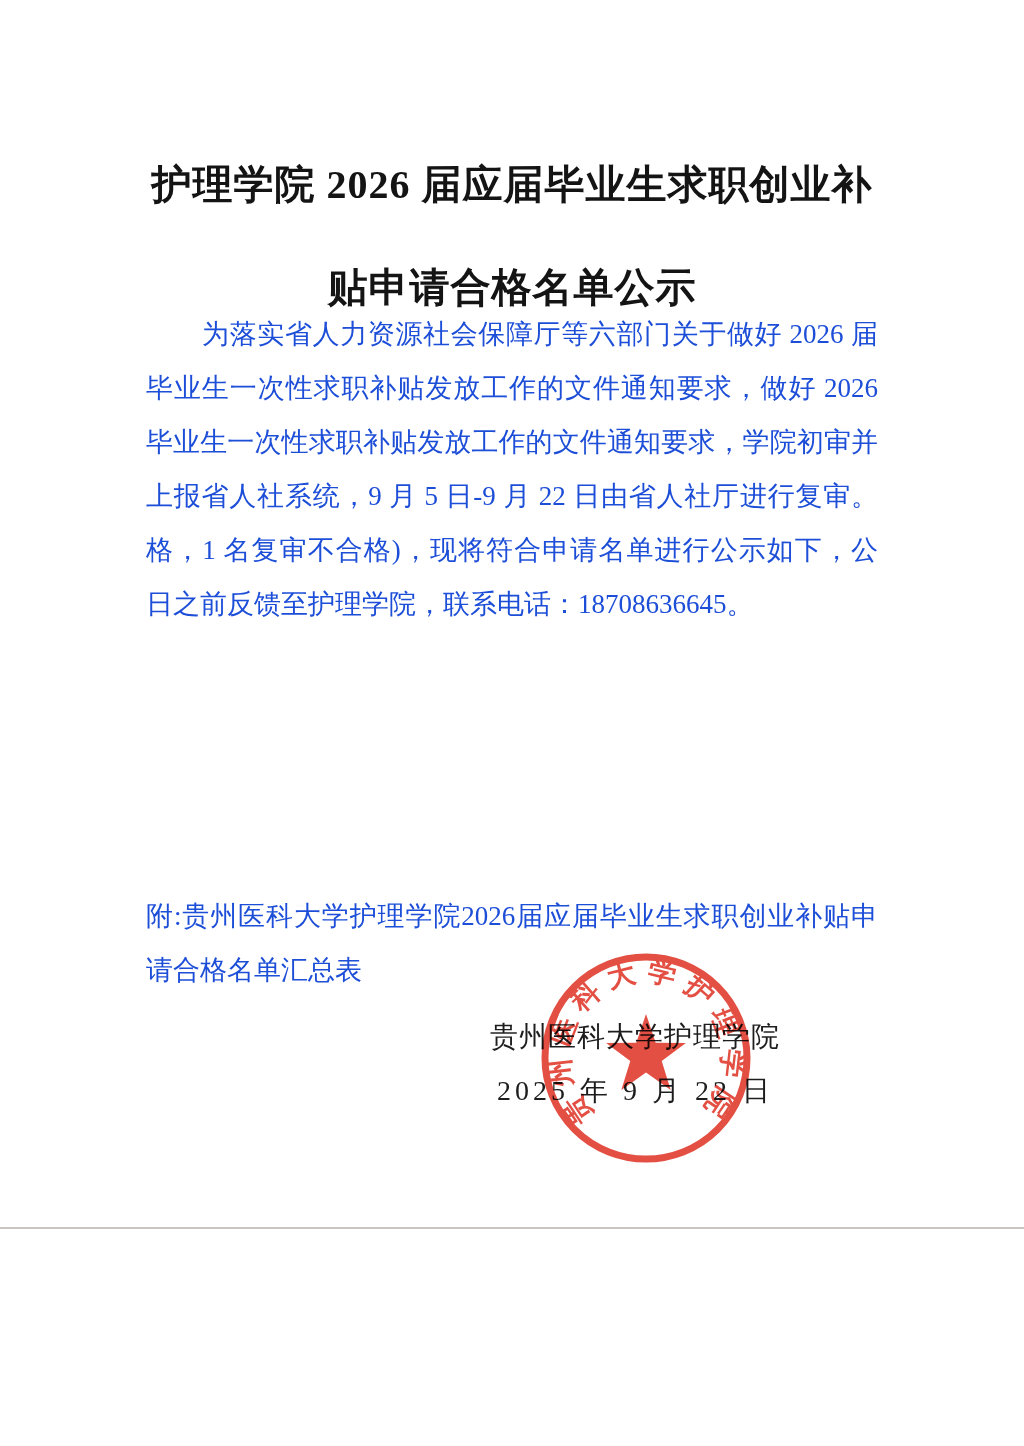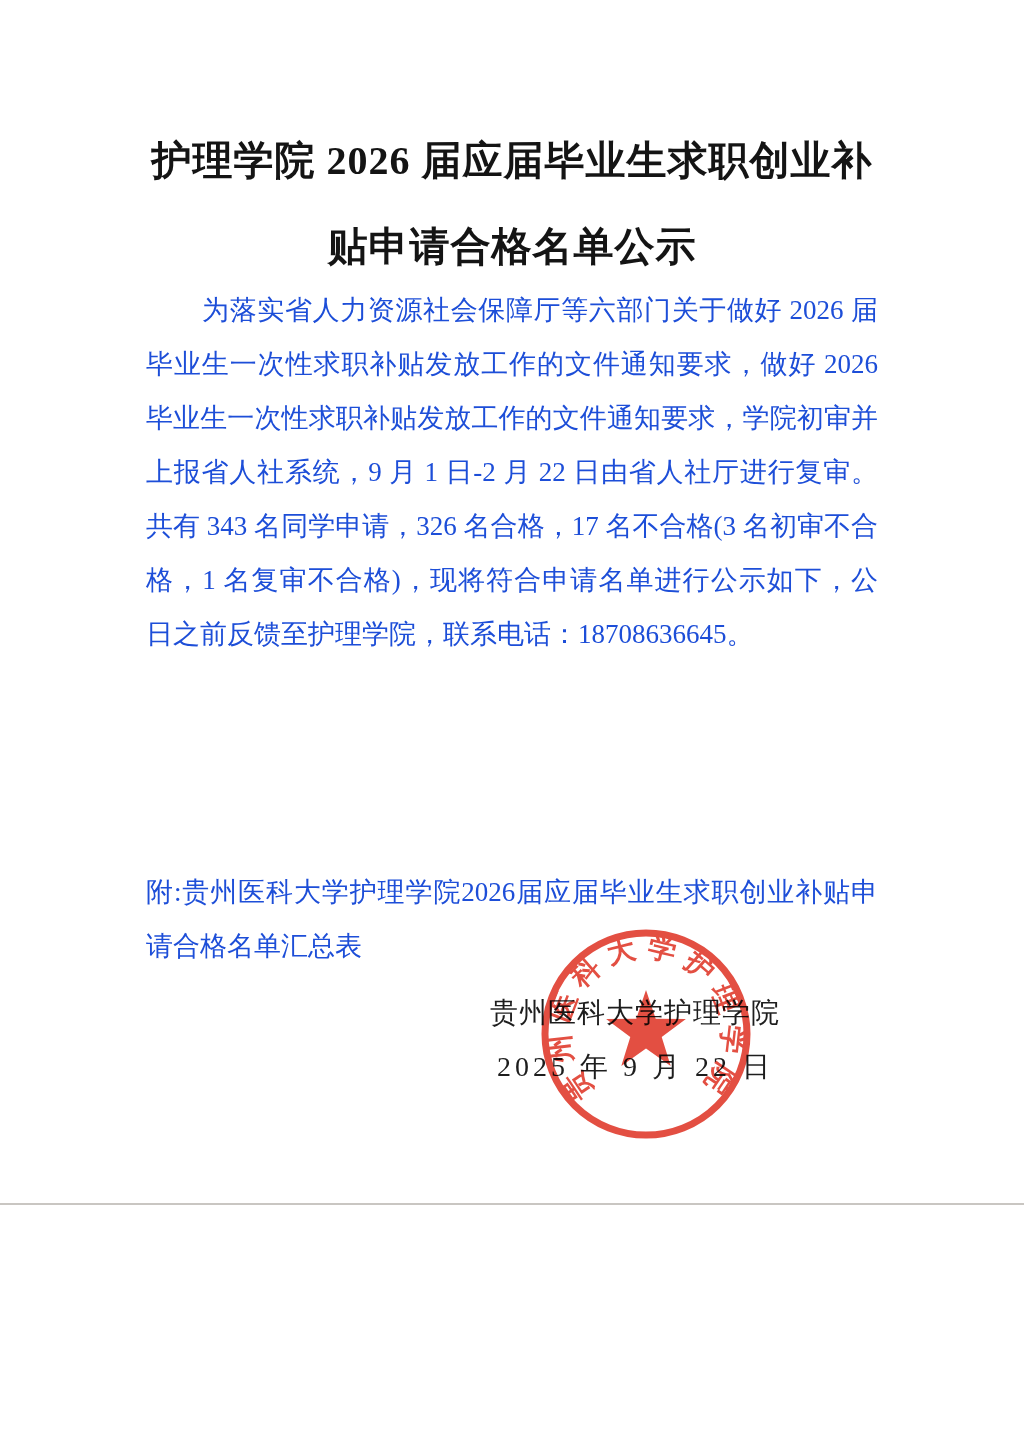--- a/index.html
+++ b/index.html
@@ -5,35 +5,36 @@
   * { margin: 0; padding: 0; box-sizing: border-box; }
   html, body { background: #ffffff; }
   .page {
     position: relative;
     width: 1024px;
     height: 1207px;
     background: #ffffff;
     overflow: hidden;
     font-family: "Liberation Serif", serif;
     color: #1d1d1d;
+    margin-top: 24px;
   }
   .title-line {
     position: absolute;
     left: 146px;
     width: 732px;
     text-align: center;
     font-size: 40px;
     line-height: 50px;
     font-weight: bold;
     color: #141414;
     white-space: nowrap;
     letter-spacing: 1px;
   }
   #title1 { top: 136px; }
-  #title2 { top: 222px; }
+  #title2 { top: 239px; }
   .body-block {
     position: absolute;
     left: 146px;
     width: 732px;
   }
   #body { top: 283px; }
   #attachment { top: 865px; font-family: Liberation Serif, serif; }
   .bline {
     height: 54px;
     line-height: 54px;
@@ -91,22 +92,21 @@
 
 <div class="page">
 
   <div id="title1" class="title-line">护理学院 2026 届应届毕业生求职创业补</div>
   <div id="title2" class="title-line">贴申请合格名单公示</div>
 
   <div id="body" class="body-block">
     <div class="bline just indent">为落实省人力资源社会保障厅等六部门关于做好 2026 届</div>
     <div class="bline just">毕业生一次性求职补贴发放工作的文件通知要求，做好 2026</div>
     <div class="bline just">毕业生一次性求职补贴发放工作的文件通知要求，学院初审并</div>
-    <div class="bline just">上报省人社系统，9 月 1 日-2 月 22 日由省人社厅进行复审。</div>
-    <div class="bline just">共有 343 名同学申请，326 名合格，17 名不合格(3 名初审不合</div>
+    <div class="bline just">上报省人社系统，9 月 5 日-9 月 22 日由省人社厅进行复审。</div>
     <div class="bline just">格，1 名复审不合格)，现将符合申请名单进行公示如下，公</div>
     <div class="bline">日之前反馈至护理学院，联系电话：18708636645。</div>
   </div>
 
   <div id="attachment" class="body-block">
     <div class="bline just">附:贵州医科大学护理学院2026届应届毕业生求职创业补贴申</div>
     <div class="bline">请合格名单汇总表</div>
   </div>
 
   <div class="sig-org">贵州医科大学护理学院</div>

